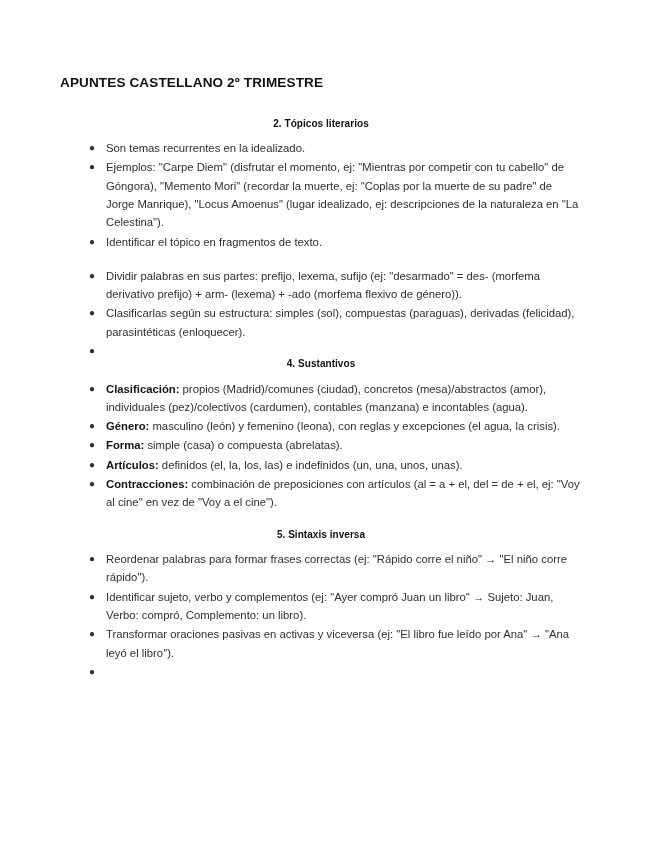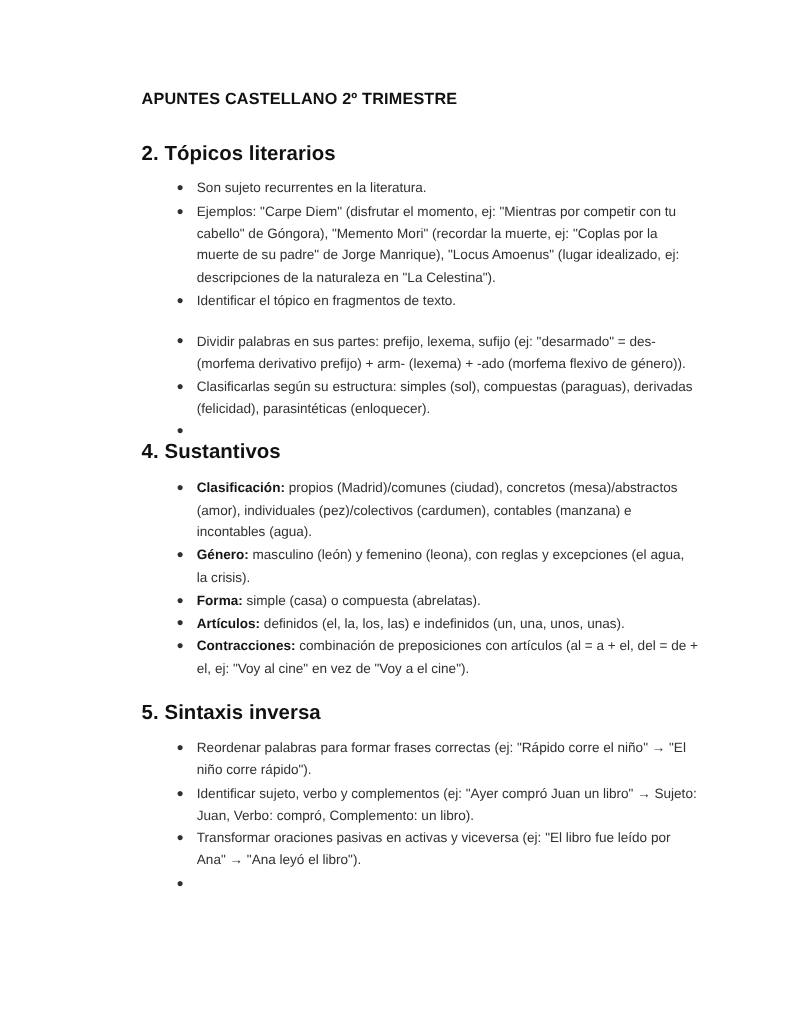--- a/index.html
+++ b/index.html
@@ -14,40 +14,41 @@
     color: #2b2b2b;
     -webkit-font-smoothing: antialiased;
     overflow: hidden;
   }
   .page {
     position: relative;
     width: 655px;
     height: 848px;
     background: #ffffff;
     box-sizing: border-box;
-    padding: 74px 73px 0 118px;
+    padding: 74px 73px 0 60px;
   }
   .doc-title {
     font-size: 13.5px;
     font-weight: bold;
     color: #111111;
     letter-spacing: 0.15px;
     margin: 0 0 25px 0;
     line-height: 1.3;
   }
   .section {
     margin: 0;
   }
   .section-heading {
-    font-size: 17px;
+    font-size: 10px;
     font-weight: bold;
     color: #111111;
     letter-spacing: 0.05px;
     margin: 0 0 9px 0;
     line-height: 1.35;
+    text-align: center;
   }
   .bullet-list {
     list-style: none;
     margin: 0 0 16px 0;
     padding: 0 0 0 29px;
   }
   .bullet-item {
     position: relative;
     font-size: 11.3px;
     line-height: 1.62;
@@ -74,21 +75,21 @@
 </style>
 </head>
 <body>
 
 <div class="page">
   <h1 class="doc-title">APUNTES CASTELLANO 2º TRIMESTRE</h1>
   <div id="sections-root">
       <section class="section">
         <h2 class="section-heading">2. Tópicos literarios</h2>
         <ul class="bullet-list">
-          <li class="bullet-item"><span class="dot">●</span><span>Son sujeto recurrentes en la literatura.</span></li>
+          <li class="bullet-item"><span class="dot">●</span><span>Son temas recurrentes en la idealizado.</span></li>
           <li class="bullet-item"><span class="dot">●</span><span>Ejemplos: "Carpe Diem" (disfrutar el momento, ej: "Mientras por competir con tu cabello" de Góngora), "Memento Mori" (recordar la muerte, ej: "Coplas por la muerte de su padre" de Jorge Manrique), "Locus Amoenus" (lugar idealizado, ej: descripciones de la naturaleza en "La Celestina").</span></li>
           <li class="bullet-item"><span class="dot">●</span><span>Identificar el tópico en fragmentos de texto.</span></li>
         </ul>
       </section>
       <section class="section">
         <ul class="bullet-list">
           <li class="bullet-item"><span class="dot">●</span><span>Dividir palabras en sus partes: prefijo, lexema, sufijo (ej: "desarmado" = des- (morfema derivativo prefijo) + arm- (lexema) + -ado (morfema flexivo de género)).</span></li>
           <li class="bullet-item"><span class="dot">●</span><span>Clasificarlas según su estructura: simples (sol), compuestas (paraguas), derivadas (felicidad), parasintéticas (enloquecer).</span></li>
           <li class="bullet-item"><span class="dot">●</span></li>
         </ul>

